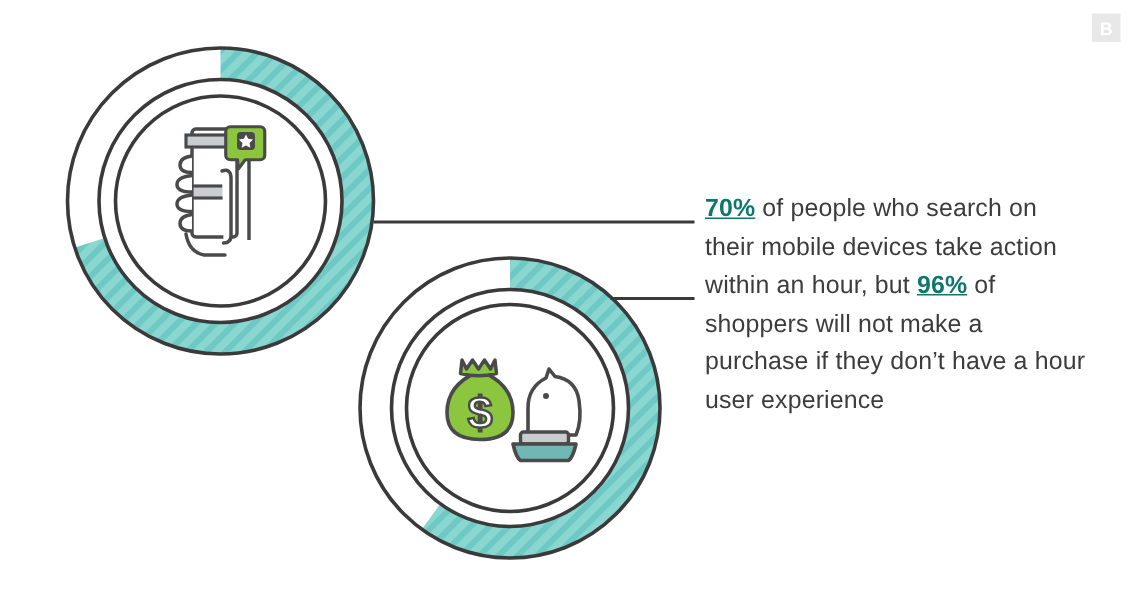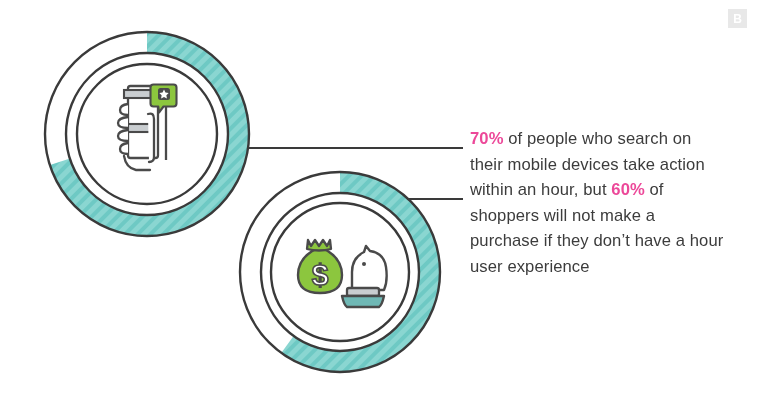--- a/index.html
+++ b/index.html
@@ -31,21 +31,22 @@
     left: 470px;
     top: 126px;
     width: 258px;
     font-size: 16.6px;
     line-height: 25.6px;
     color: #3c3c3c;
     letter-spacing: 0.1px;
   }
   #callout b {
     font-weight: bold;
-    color: #ec4899;
+    color: #0f766e;
+    text-decoration: underline;
   }
   #logo {
     position: absolute;
     right: 15px;
     top: 9px;
     width: 19px;
     height: 19px;
     background: #e8e8e8;
     display: flex;
     align-items: center;
@@ -131,17 +132,17 @@
         <rect x="347" y="288" width="32" height="8" rx="2" fill="#c9cdd0" stroke="#4a4a4a" stroke-width="2.3"></rect>
 
         <path d="M342 296 h42 q-2 9 -5 11 h-32 q-3 -2 -5 -11 z" fill="#6fb8b5" stroke="#4a4a4a" stroke-width="2.4" stroke-linejoin="round"></path>
       </g>
     </g>
 
     <line x1="249" y1="148" x2="463" y2="148" stroke="#3a3a3a" stroke-width="2"></line>
     <line x1="407" y1="199" x2="463" y2="199" stroke="#3a3a3a" stroke-width="2"></line>
   </svg>
 
-  <div id="callout"><b>70%</b><span> of people who search on their mobile devices take action within an hour, but </span><b>60%</b><span> of shoppers will not make a purchase if they don’t have a hour user experience</span></div>
+  <div id="callout"><b>70%</b><span> of people who search on their mobile devices take action within an hour, but </span><b>96%</b><span> of shoppers will not make a purchase if they don’t have a hour user experience</span></div>
 
   <div id="logo">B</div>
 
 </div>
 
 </body></html>

